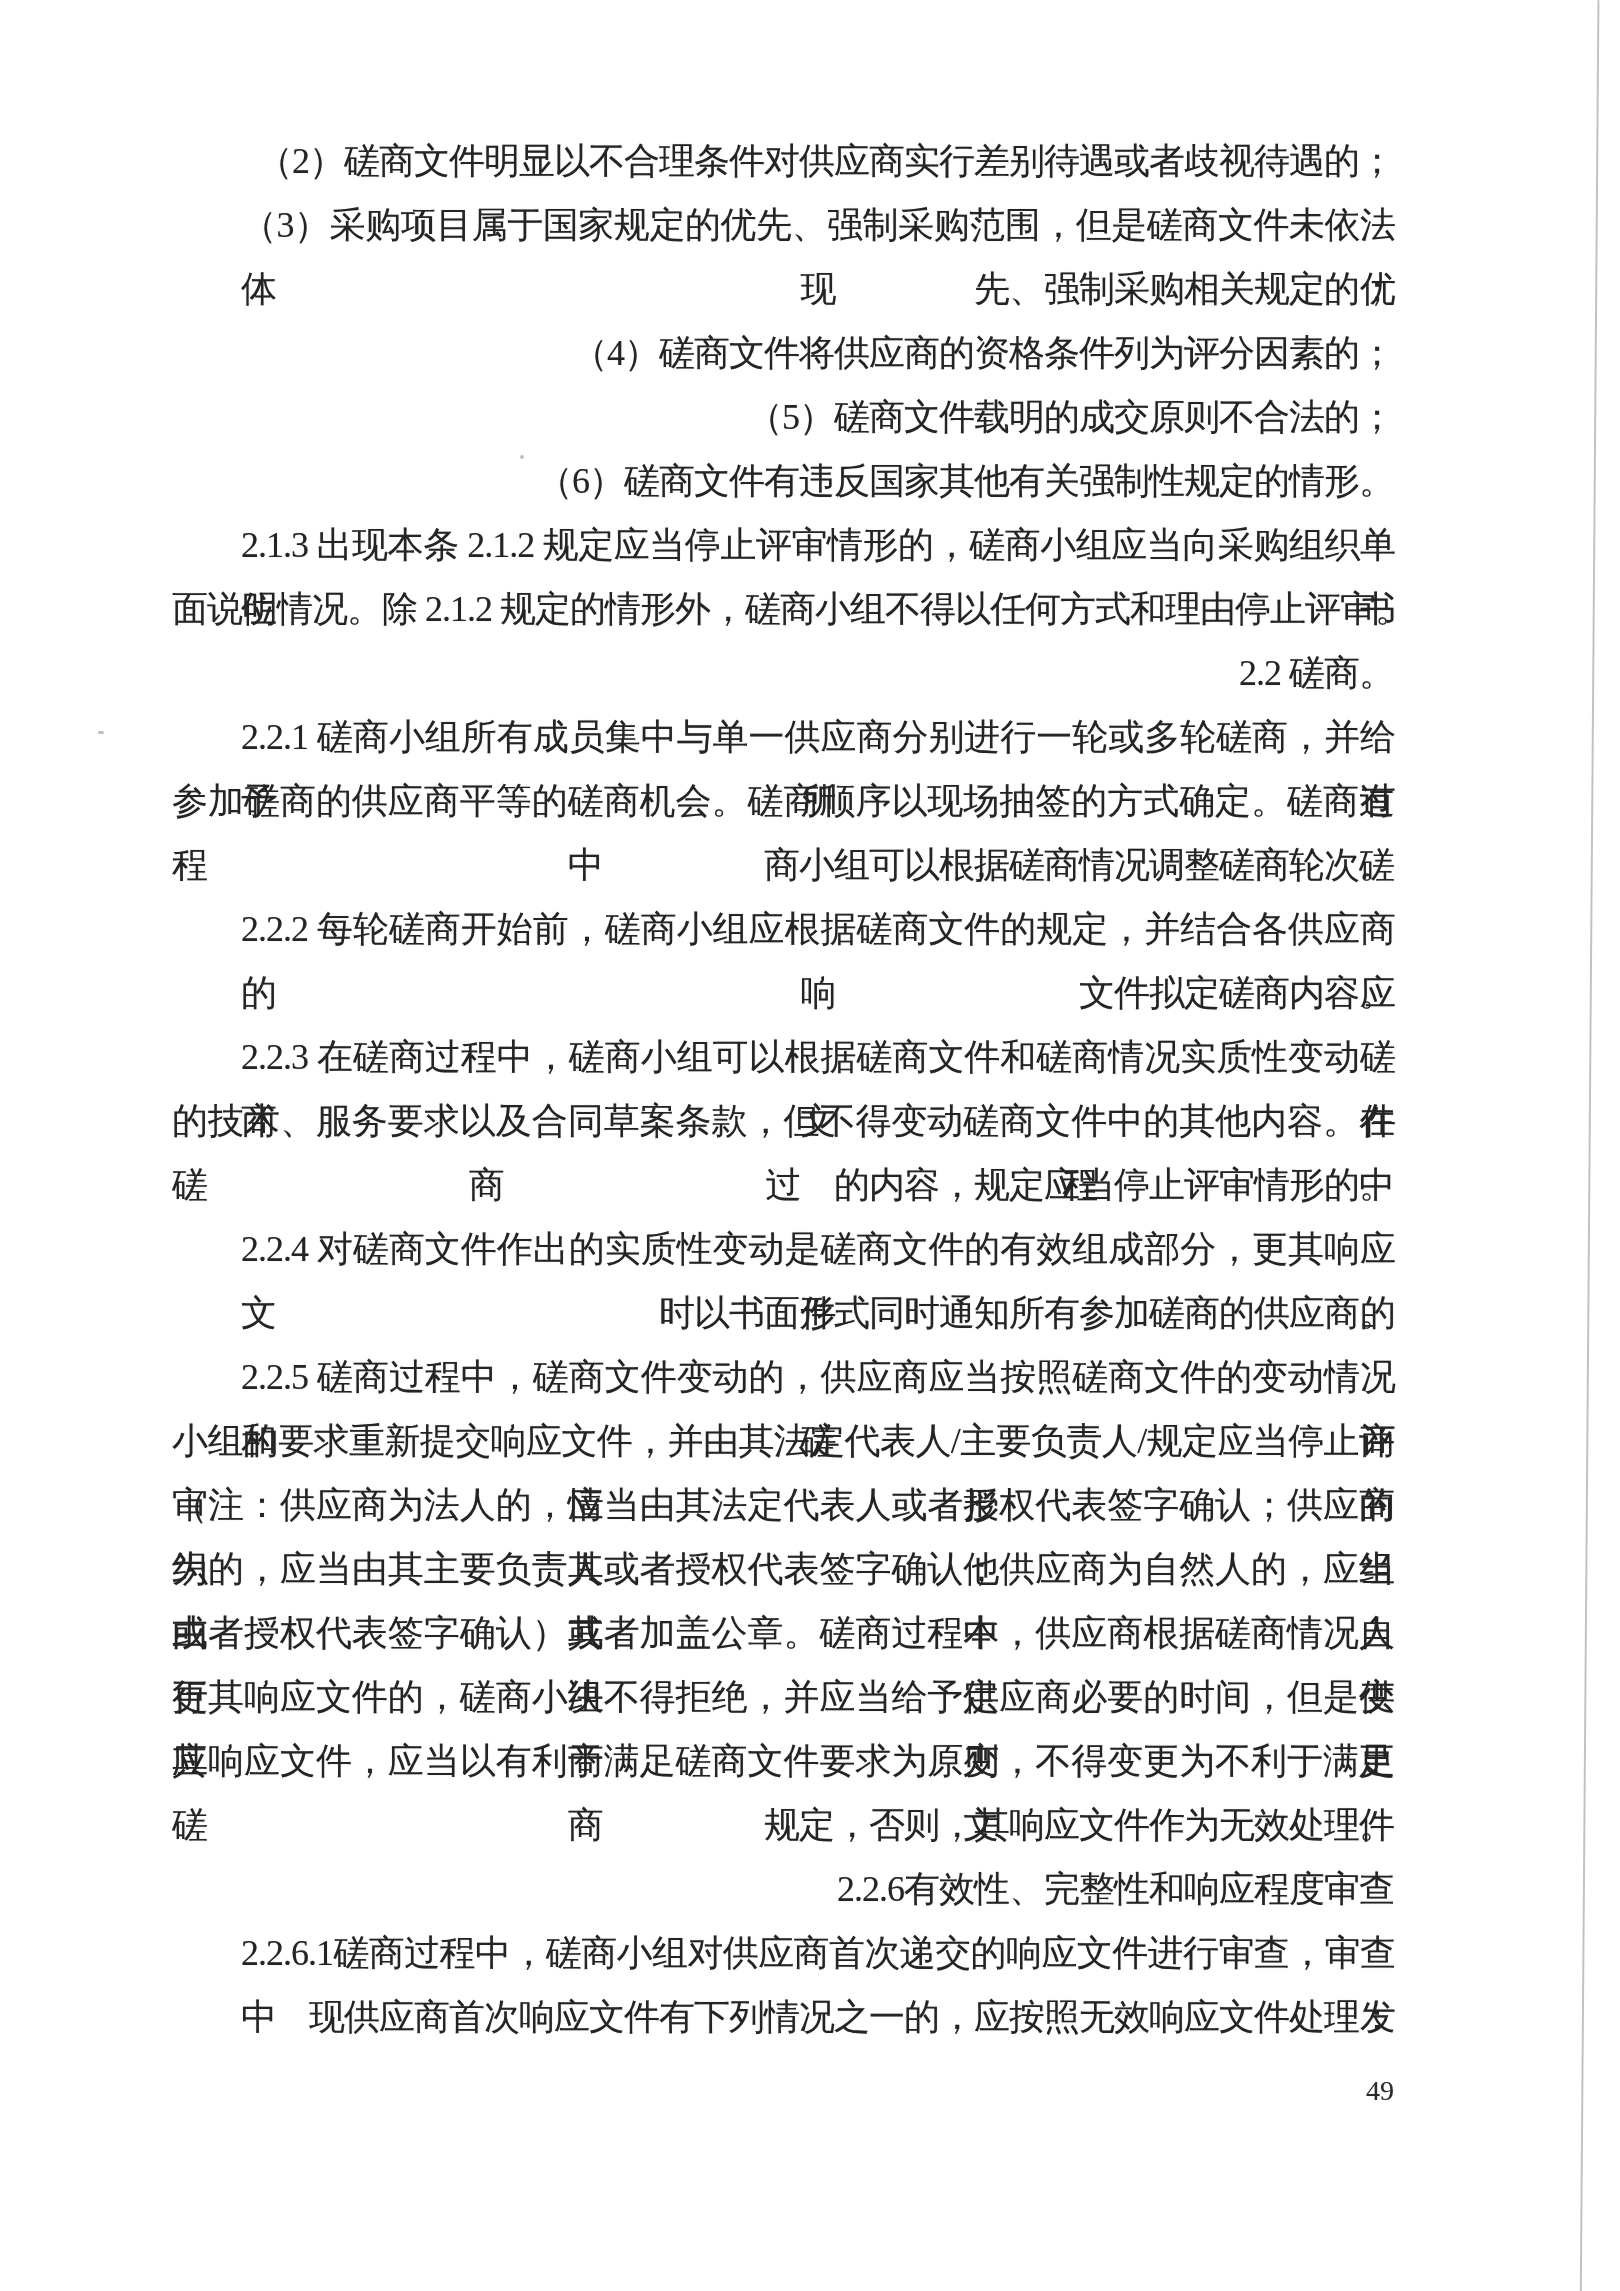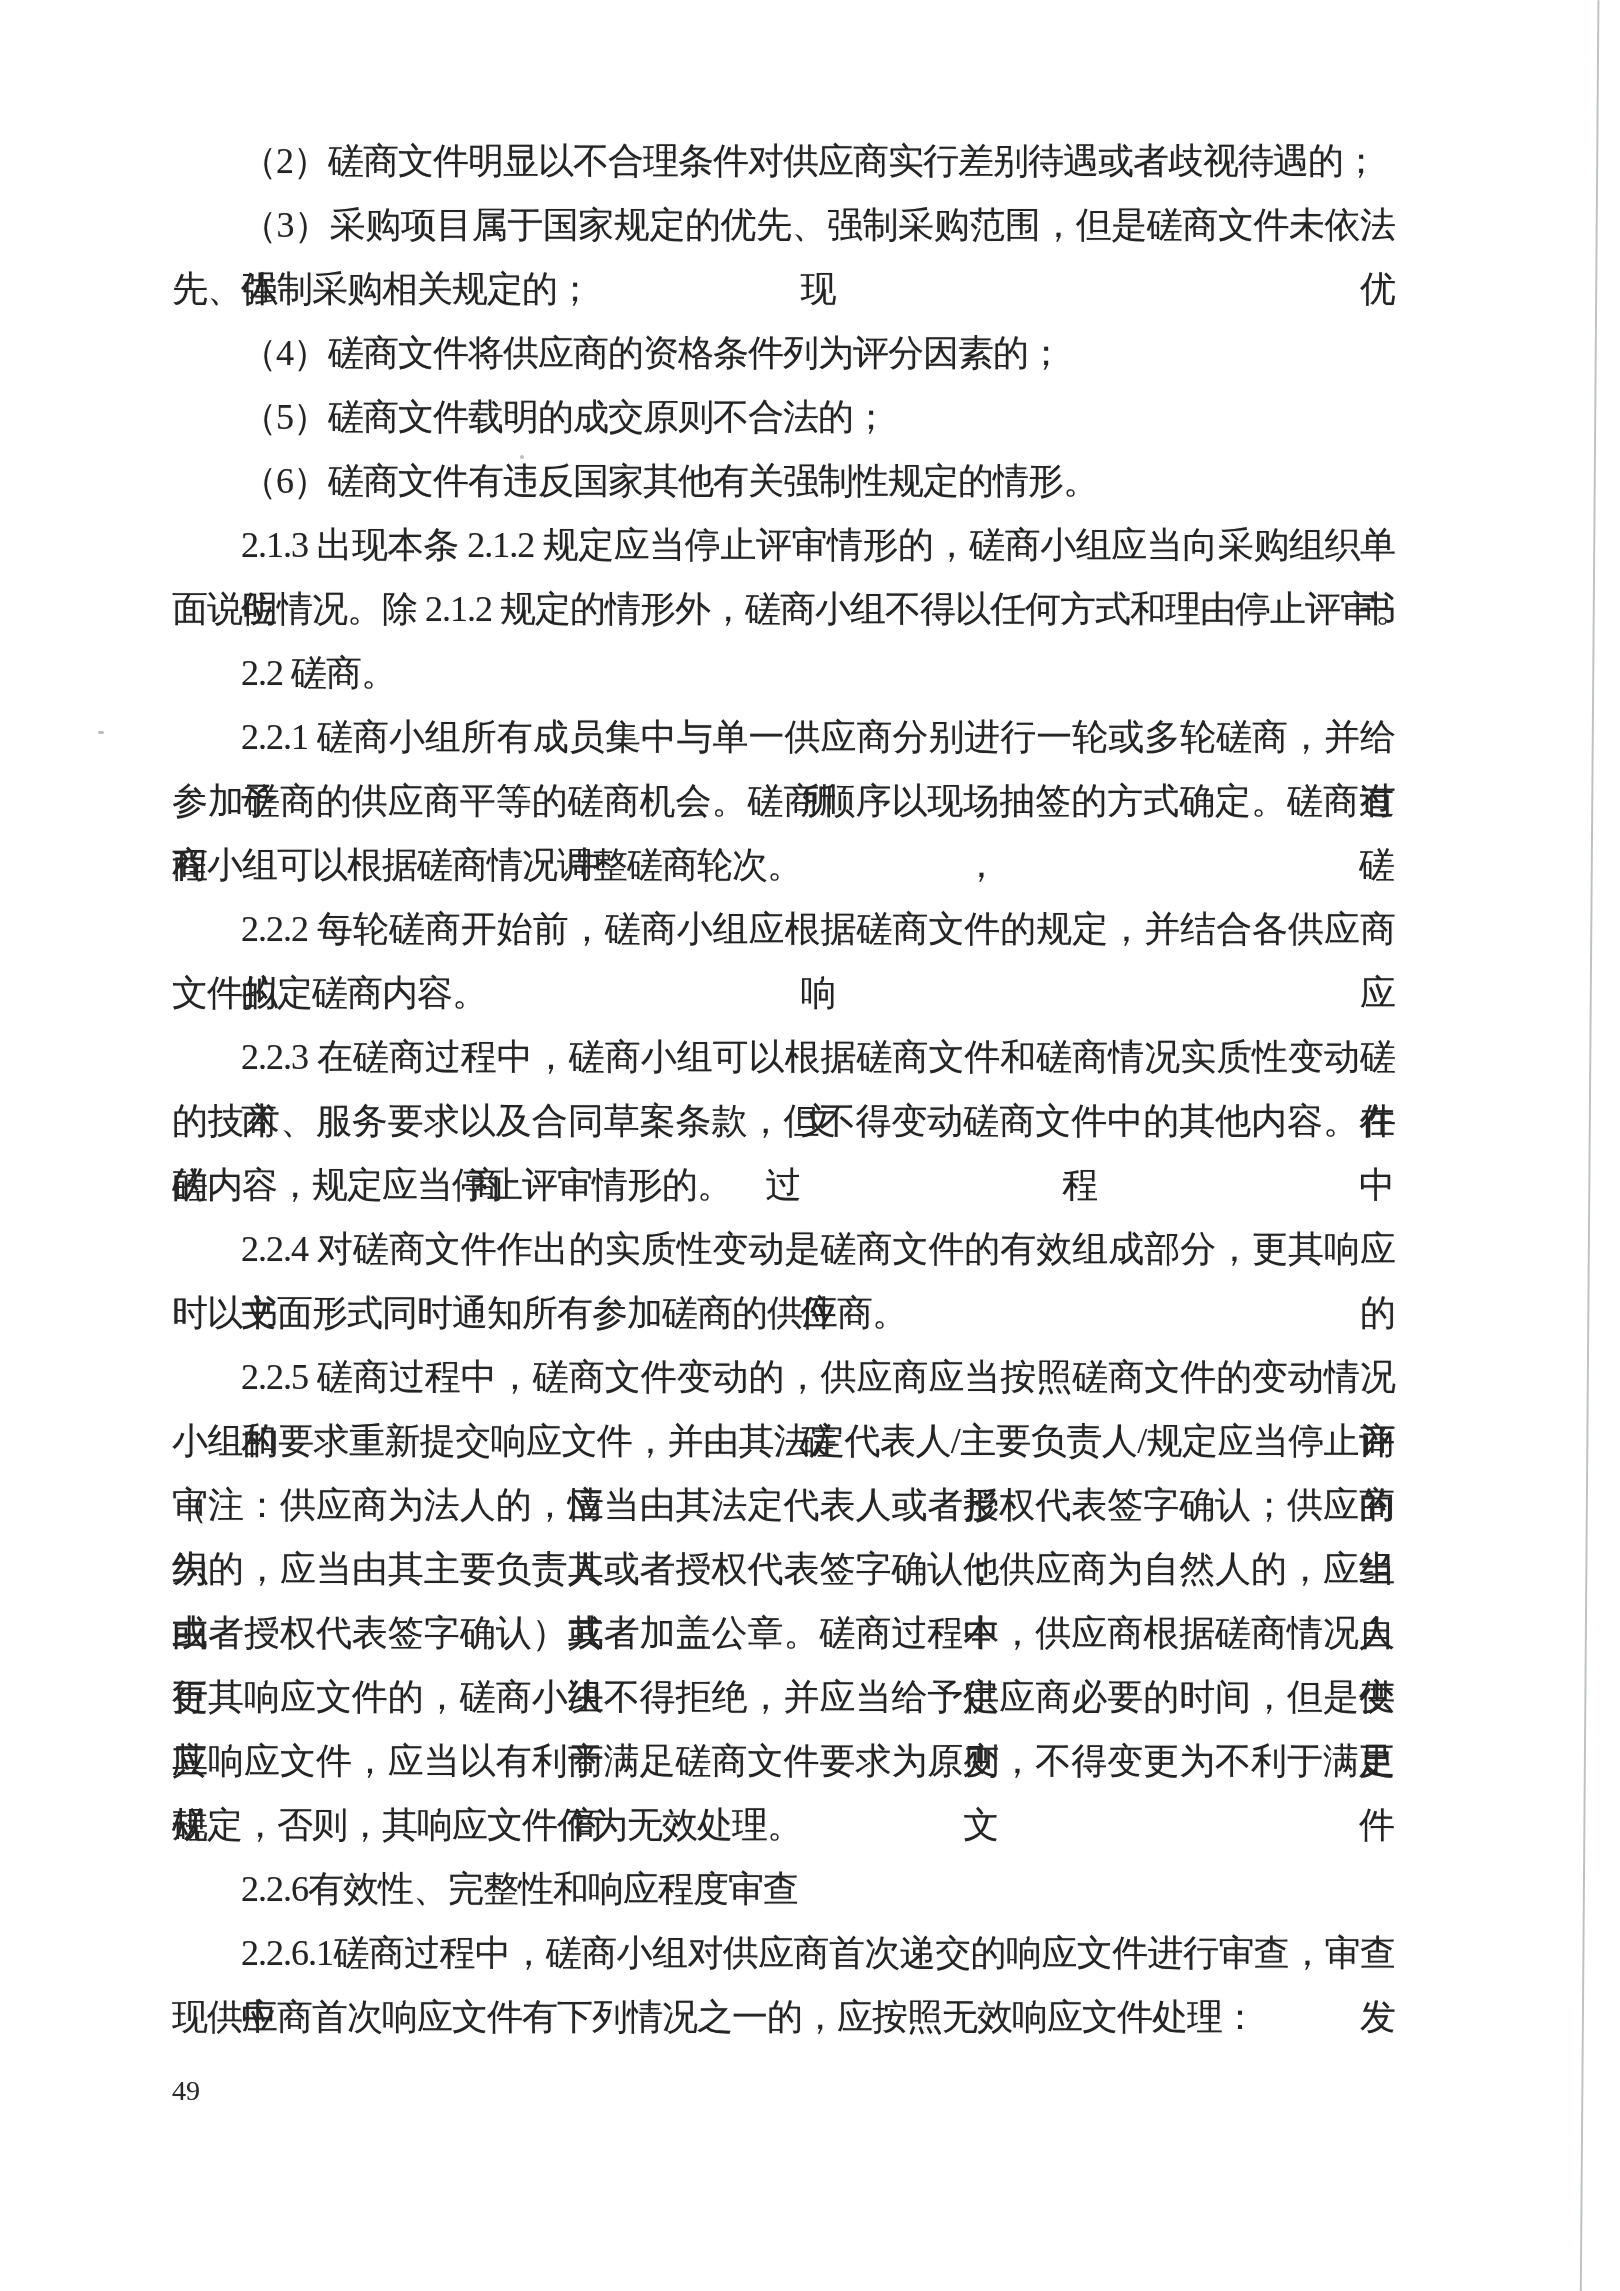--- a/index.html
+++ b/index.html
@@ -21,42 +21,42 @@
     left: 172px;
     top: 129px;
     width: 1222px;
   }
   .line {
     height: 64px;
     line-height: 64px;
     font-size: 36px;
     letter-spacing: -1px;
     white-space: nowrap;
-    text-align: left;
+    text-align: right;
     text-shadow: 0 0 1px rgba(40,40,40,0.35);
   }
   .line.jst {
     white-space: normal;
     text-align: justify;
     text-align-last: justify;
     text-justify: inter-character;
   }
   .line.ind {
     padding-left: 69px;
   }
   .line.jst.ind {
     padding-left: 69px;
     width: 1154px;
   }
   .page-number {
     position: absolute;
     left: 172px;
     top: 2066px;
     width: 1222px;
-    text-align: left;
+    text-align: right;
     font-size: 28px;
     line-height: 49px;
     color: #2a2a2a;
     text-shadow: 0 0 1px rgba(40,40,40,0.3);
   }
   .scan-line {
     position: absolute;
     left: 0;
     top: 0;
   }

